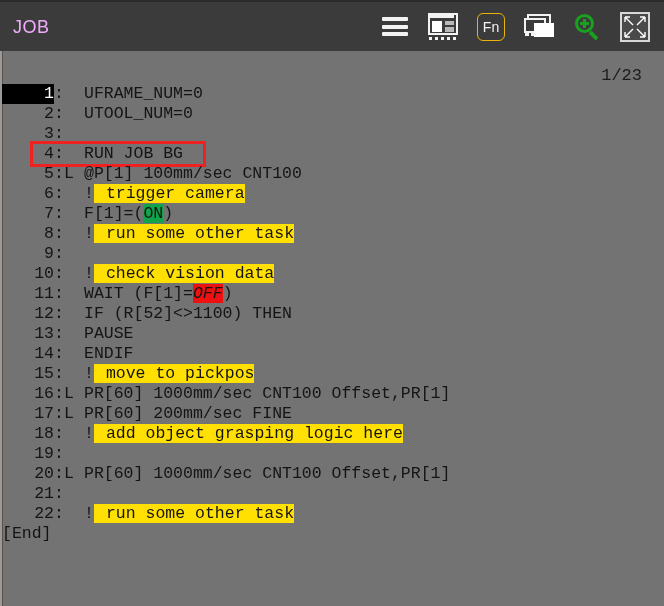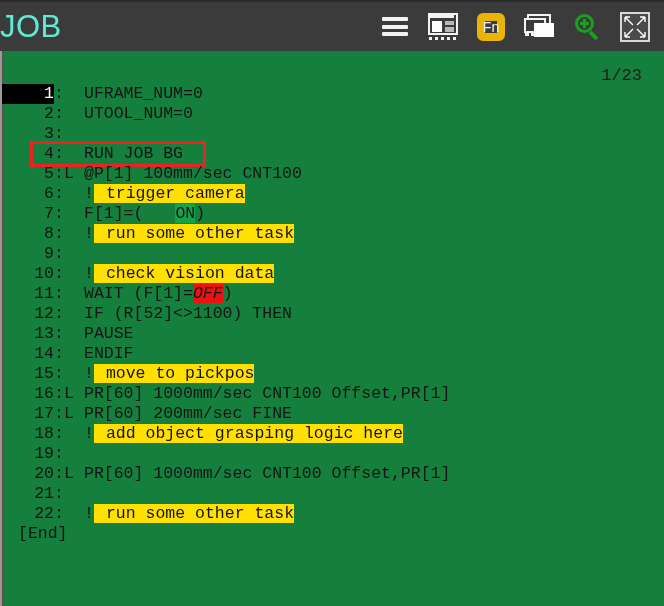--- a/index.html
+++ b/index.html
@@ -26,24 +26,25 @@
     left: 0; top: 0;
     width: 664px;
     height: 51px;
     background: #3b3b3b;
     border-top: 2px solid #2b2b2b;
     box-sizing: border-box;
     display: flex;
     align-items: center;
   }
   #title-text {
-    color: #5eead4;
-    font-size: 31px;
+    color: #f0abfc;
+    font-size: 18px;
     font-family: "Liberation Sans", sans-serif;
     letter-spacing: 0.5px;
+    margin-left: 13px;
     line-height: 1;
     user-select: none;
   }
   #toolbar {
     margin-left: auto;
     display: flex;
     align-items: center;
     gap: 14px;
     padding-right: 12px;
   }
@@ -80,21 +81,21 @@
     position:absolute; left:17px; top:14px; width:9px; height:5px; background:#b9b9b9;
   }
   .ico-layout .dots {
     position:absolute; left:1px; top:24px; width:28px; height:3px;
     background: repeating-linear-gradient(to right, #f2f2f2 0 3px, transparent 3px 6px);
   }
 
   
   .ico-fn {
     width: 28px; height: 28px;
-    border: 8px solid #eab308;
+    border: 1px solid #eab308;
     border-radius: 6px;
     color: #f2f2f2;
     font-size: 14px;
     font-family: "Liberation Sans", sans-serif;
     display: flex; align-items: center; justify-content: center;
     box-sizing: border-box;
   }
 
   
   .ico-windows { width: 30px; height: 26px; position: relative; }
@@ -131,21 +132,21 @@
     border: 2px solid #d8d8d8; box-sizing: border-box; background: #4a4a4a;
   }
   .ico-fit svg { position:absolute; left:0; top:0; }
 
   
   #content {
     position: absolute;
     left: 0; top: 51px;
     width: 664px;
     height: 555px;
-    background: #15803d;
+    background: #737373;
     box-sizing: border-box;
     border-left: 2px solid #9a9a9a;
     overflow: hidden;
   }
   #scrollbar-track {
     position: absolute;
     left: -2px; top: 0;
     width: 3px;
     height: 555px;
     background: #5b5249;
@@ -212,24 +213,24 @@
   .box-wrap {
     position: absolute;
     left: 28px;
     width: 176px;
     height: 26px;
     border: 3px solid #ee2222;
     box-sizing: border-box;
     pointer-events: none;
   }
   .hl-yellow { background: #ffe000; padding-left: 12px; }
-  .hl-green  { background: #12a44a; margin-left: 32px; }
+  .hl-green  { background: #12a44a; }
   .hl-red    { background: #ee1111; font-style: italic; }
   .endmark {
-    padding-left: 16px;
+    padding-left: 0;
     white-space: pre;
   }
 </style>
 </head>
 <body>
 
 <div id="app">
 
   <div id="titlebar">
     <div id="title-text">JOB</div>

